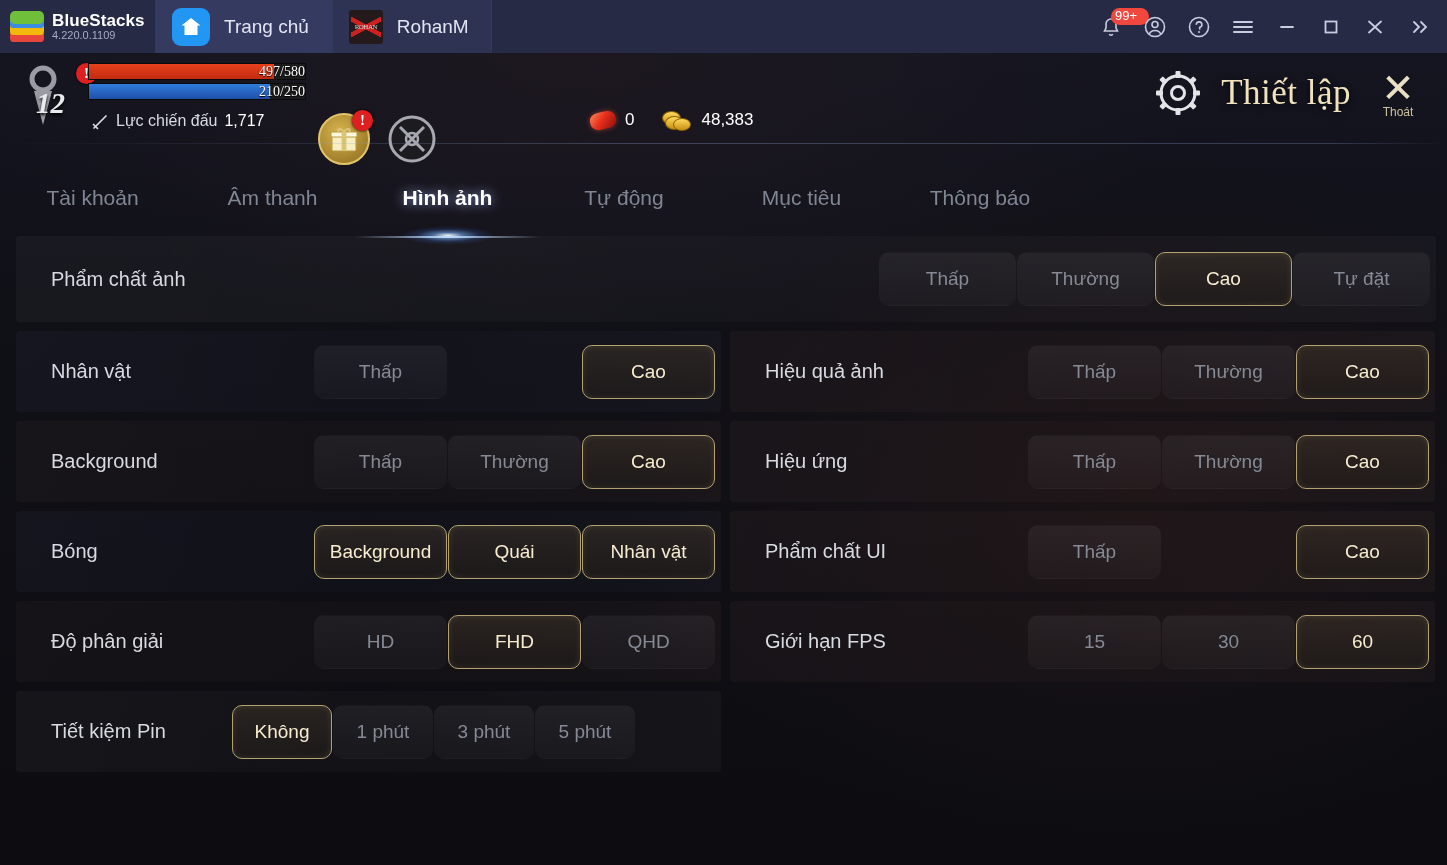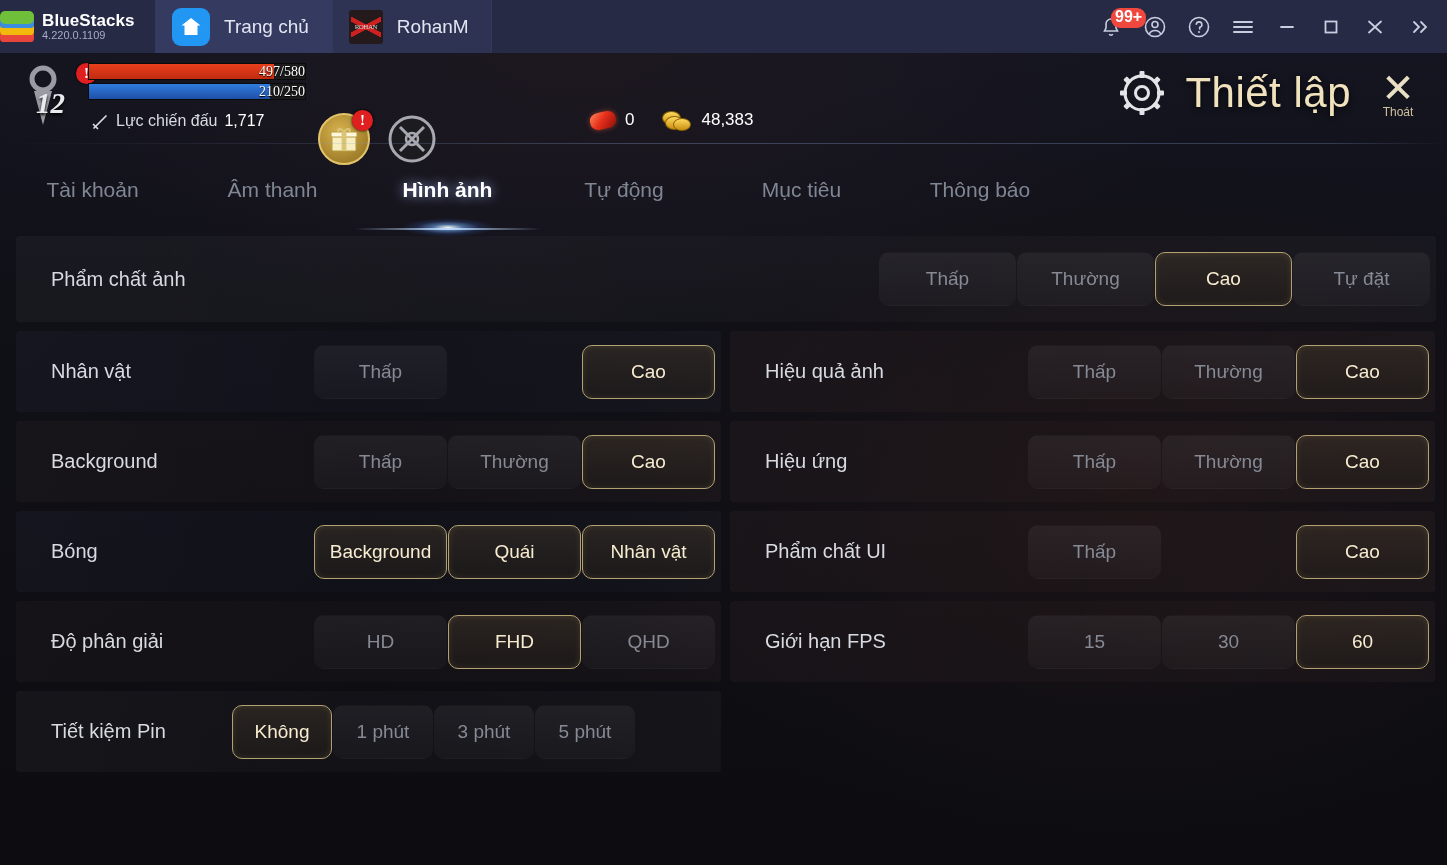--- a/index.html
+++ b/index.html
@@ -11,21 +11,21 @@
   }
 
   
   #bs-titlebar {
     position: absolute; left: 0; top: 0; width: 1447px; height: 53px;
     background: #262a45;
     display: flex; align-items: stretch;
   }
   .bs-brand {
     width: 155px; display: flex; align-items: center; gap: 8px;
-    background: #262a45;
+    padding-left: 10px; background: #262a45;
   }
   .bs-logo { width: 34px; height: 32px; position: relative; flex: none; }
   .bs-logo i { position: absolute; left: 0; width: 34px; height: 11px; border-radius: 3px/4px; }
   .bs-logo i:nth-child(1) { top: 20px; background: #e8453c; }
   .bs-logo i:nth-child(2) { top: 13px; background: #f2b90c; }
   .bs-logo i:nth-child(3) { top: 6px;  background: #3c8ce0; }
   .bs-logo i:nth-child(4) { top: 0px;  background: #6fbf3a; border-radius: 5px; height: 13px;}
   .bs-brand-txt { line-height: 1.05; }
   .bs-name { color: #ffffff; font-size: 17px; font-weight: bold; letter-spacing: .1px; }
   .bs-ver  { color: #a7acc4; font-size: 11px; }
@@ -60,22 +60,22 @@
   }
 
   .bs-spacer { flex: 1 1 auto; }
   .bs-actions { display: flex; align-items: center; gap: 4px; padding-right: 8px; }
   .bs-btn {
     width: 40px; height: 53px; display: flex; align-items: center; justify-content: center;
     position: relative; color: #c9cde0;
   }
   .bs-badge {
     position: absolute; top: 8px; left: 20px;
-    background: #f0483e; color: #fff; font-size: 16px; font-weight: bold;
-    border-radius: 9px; padding: 1px 4px 2px 4px; line-height: 1.05;
+    background: #f0483e; color: #fff; font-size: 13px; font-weight: normal;
+    border-radius: 9px; padding: 1px 12px 2px 4px; line-height: 1.05;
     min-width: 26px; text-align: center;
   }
 
   
   #game {
     position: absolute; left: 0; top: 53px; width: 1447px; height: 812px;
     background:
       radial-gradient(900px 420px at 40% 0%, #1d1820 0%, rgba(16,14,18,0) 70%),
       radial-gradient(700px 500px at 78% 55%, #1a1316 0%, rgba(12,11,14,0) 72%),
       linear-gradient(180deg, #141520 0%, #101017 30%, #0c0c11 100%);
@@ -140,35 +140,35 @@
   .coin-stack i { position: absolute; border-radius: 50%; background: linear-gradient(180deg,#ffd95e,#c98f11); border:1px solid #8a6308;}
   .coin-stack i:nth-child(1){ left:0; top:2px; width:19px; height:14px;}
   .coin-stack i:nth-child(2){ left:3px; top:7px; width:19px; height:14px;}
   .coin-stack i:nth-child(3){ left:11px; top:9px; width:18px; height:13px;}
 
   
   #settings-header {
     position: absolute; right: 20px; top: 14px; display: flex; align-items: center; gap: 18px;
   }
   #settings-title {
-    font-family: Liberation Sans, sans-serif; font-size: 42px; color: #f0e2bd;
+    font-family: Liberation Serif, serif; font-size: 35px; color: #f0e2bd;
     letter-spacing: .5px; text-shadow: 0 2px 6px rgba(0,0,0,.8);
   }
   #exit-btn { position: relative; width: 58px; text-align: center; padding-top: 2px; }
   #exit-btn .xg { font-size: 40px; color: #e9dfc4; line-height: 38px; font-weight: 300; font-family: "DejaVu Sans", sans-serif;}
   #exit-btn .lbl { font-size: 12px; color: #cfc39f; margin-top: -2px; }
 
   #hud-divider {
     position: absolute; left: 0; top: 90px; width: 1447px; height: 1px;
     background: linear-gradient(90deg, rgba(120,140,190,0) 0%, rgba(130,150,200,.35) 45%, rgba(130,150,200,.30) 92%, rgba(120,140,190,0) 100%);
   }
 
   
   #tabs {
-    position: absolute; left: 0; top: 104px; width: 1100px; height: 66px;
+    position: absolute; left: 0; top: 112px; width: 1100px; height: 66px;
     display: flex; align-items: center;
   }
   .nav-tab {
     position: relative; text-align: center; color: #7f8694; font-size: 21px;
     font-family: "Liberation Sans", sans-serif; height: 66px; line-height: 66px;
   }
   .nav-tab.active { color: #ffffff; font-weight: bold; text-shadow: 0 0 12px rgba(160,190,255,.8); }
   .tab-glow {
     position: absolute; left: 50%; transform: translateX(-50%);
     bottom: -14px; width: 200px; height: 34px; pointer-events: none;

